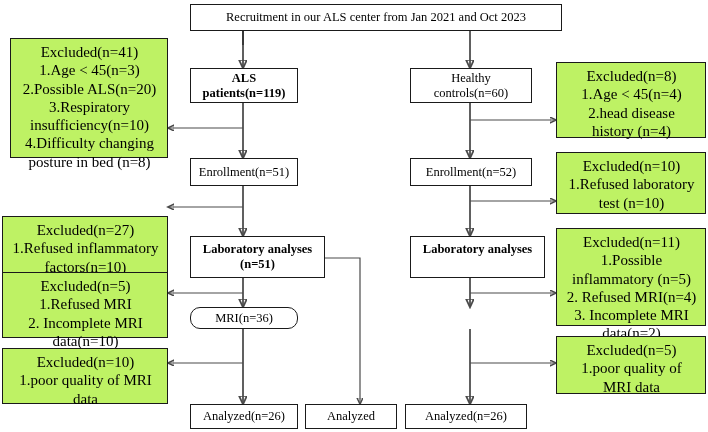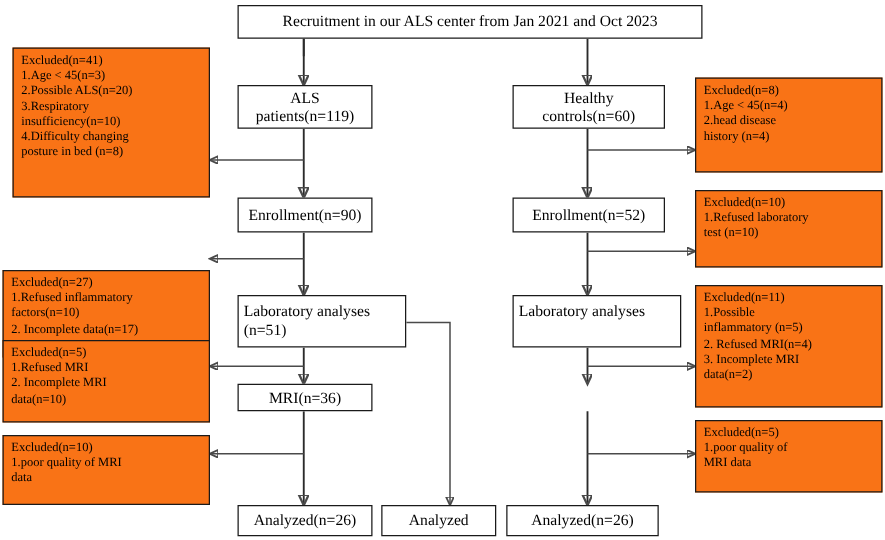--- a/index.html
+++ b/index.html
@@ -18,31 +18,32 @@
     align-items:center;
     justify-content:center;
     text-align:center;
     line-height:1.18;
     font-size:12.5px;
     padding:2px 4px;
     z-index:3;
   }
   .node.multi{
     display:block;
-    text-align:left;
+    text-align:center;
+    font-weight:bold;
   }
   .sidebox{
     position:absolute;
     box-sizing:border-box;
     border:1.6px solid #1a1a1a;
-    background:#f97316;
-    font-size:10px;
+    background:#bef264;
+    font-size:15px;
     line-height:1.22;
     padding:4px 5px 3px 6px;
-    text-align:left;
+    text-align:center;
     z-index:3;
     white-space:pre-line;
   }
   svg.lines{position:absolute;left:0;top:0;width:708px;height:432px;z-index:1;}
   svg.lines line, svg.lines path{stroke:#4a4a4a;stroke-width:1.2;fill:none;}
   svg.lines .thick{stroke:#2b2b2b;stroke-width:1.5;}
   .arrowhead{fill:#1a1a1a;}
 </style>
 </head>
 <body>
@@ -85,46 +86,46 @@
     <line x1="243" y1="363" x2="168" y2="363" marker-end="url(#ah)"></line>
 
     <line class="thick" x1="470" y1="329" x2="470" y2="404" marker-end="url(#ah)"></line>
     <line x1="470" y1="363" x2="556" y2="363" marker-end="url(#ah)"></line>
   </svg>
 
   <div class="node" style="left:190px;top:4px;width:372px;height:27px;justify-content:center;">
     <span>Recruitment in our ALS center from Jan 2021 and Oct 2023</span>
   </div>
 
-  <div class="node" style="left:190px;top:68px;width:108px;height:35px;">
+  <div class="node" style="left:190px;top:68px;width:108px;height:35px;font-weight:bold;">
     <span>ALS patients(n=119)</span>
   </div>
 
   <div class="node" style="left:410px;top:68px;width:122px;height:35px;">
     <span>Healthy controls(n=60)</span>
   </div>
 
   <div class="node" style="left:190px;top:158px;width:108px;height:28px;">
-    <span>Enrollment(n=90)</span>
+    <span>Enrollment(n=51)</span>
   </div>
 
   <div class="node" style="left:410px;top:158px;width:122px;height:28px;">
     <span>Enrollment(n=52)</span>
   </div>
 
   <div class="node multi" style="left:190px;top:236px;width:135px;height:42px;padding-top:5px;">
     <div>Laboratory analyses</div>
     <div>(n=51)</div>
   </div>
 
   <div class="node multi" style="left:410px;top:236px;width:135px;height:42px;padding-top:5px;">
     <div>Laboratory analyses</div>
   </div>
 
-  <div class="node" style="left:190px;top:307px;width:108px;height:22px;">
+  <div class="node" style="left:190px;top:307px;width:108px;height:22px;border-radius:10px;">
     <span>MRI(n=36)</span>
   </div>
 
 
   <div class="node" style="left:190px;top:404px;width:108px;height:25px;">
     <span>Analyzed(n=26)</span>
   </div>
 
   <div class="node" style="left:305px;top:404px;width:92px;height:25px;">
     <span>Analyzed</span>

